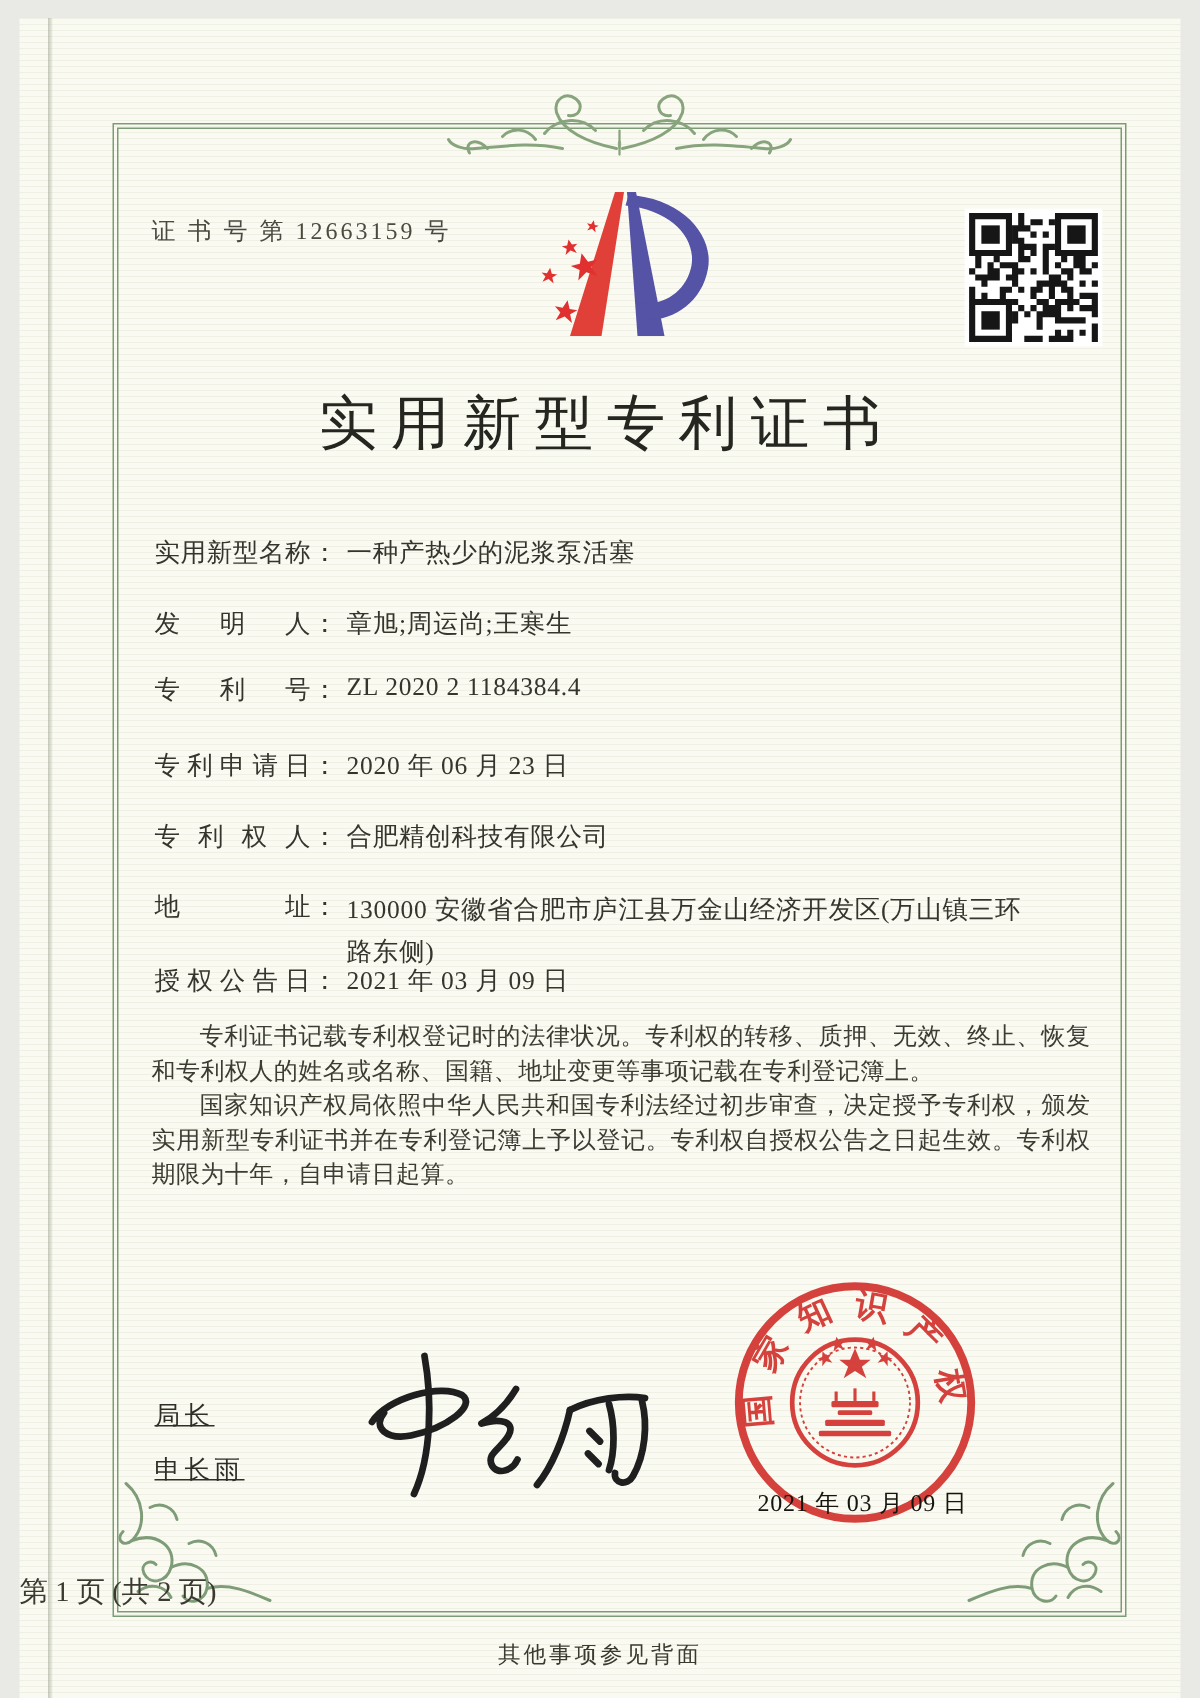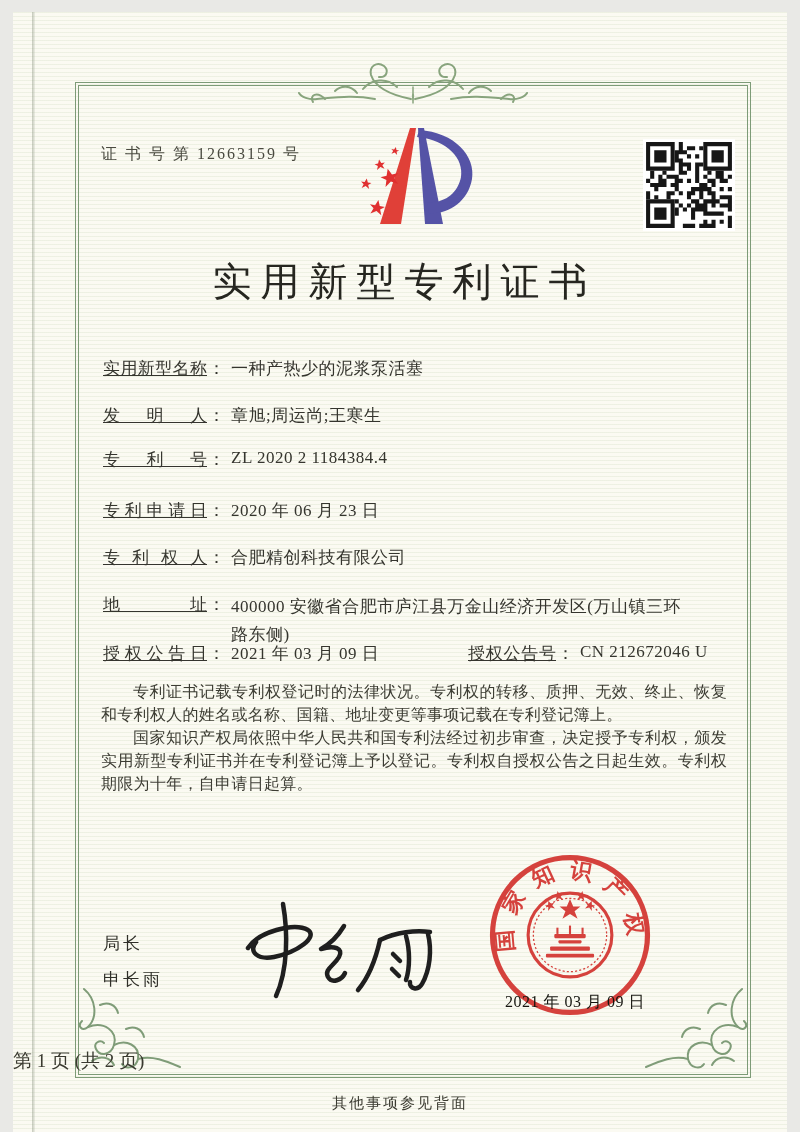--- a/index.html
+++ b/index.html
@@ -16,30 +16,30 @@
     background:linear-gradient(90deg,rgba(130,140,120,0.45),rgba(200,205,190,0.25));}
   .frame{position:absolute;left:62px;top:70px;width:676px;height:996px;
     border:4px double #7d9b77;box-sizing:border-box;}
   .cert-no{position:absolute;left:88px;top:132px;font-size:16px;letter-spacing:2px;color:#4a4a40;}
   .logo{position:absolute;left:336px;top:108px;width:132px;height:120px;}
   .qr{position:absolute;left:630px;top:127px;width:92px;height:92px;}
   .title{position:absolute;left:0;right:0;top:243px;text-align:center;
     font-size:39px;font-weight:400;letter-spacing:9px;text-indent:9px;color:#262620;}
   .rows{position:absolute;left:90px;top:0;width:640px;}
   .row{position:absolute;left:0;font-size:17px;white-space:nowrap;}
-  .row .lbl{display:inline-block;width:104px;text-align:justify;text-align-last:justify;vertical-align:top;text-decoration:underline;}
+  .row .lbl{display:inline-block;width:104px;text-align:justify;text-align-last:justify;vertical-align:top;}
   .row .colon{display:inline-block;margin:0 6px 0 1px;vertical-align:top;}
   .row .val{display:inline-block;vertical-align:top;letter-spacing:0.5px;}
   .row.addr .val{white-space:normal;width:452px;line-height:1.62;}
   .row .grant-group{position:absolute;left:365px;top:0;white-space:nowrap;}
   .row .grant-group .lbl{width:88px;}
   .paras{position:absolute;left:88px;top:668px;width:626px;font-size:16px;line-height:23px;
     text-align:justify;color:#3c3c33;}
   .paras p{margin:0;text-indent:2em;letter-spacing:0.3px;}
-  .official{position:absolute;left:90px;font-size:17px;letter-spacing:3px;color:#2f2f28;}
+  .official{position:absolute;left:90px;font-size:17px;letter-spacing:3px;color:#2f2f28;text-decoration:underline;}
   .sig{position:absolute;left:215px;top:878px;width:220px;height:118px;}
   .seal{position:absolute;left:468px;top:834px;width:178px;height:178px;opacity:0.92;}
   .seal-date{position:absolute;left:484px;top:980px;width:156px;text-align:center;
     font-size:16px;letter-spacing:0.5px;color:#15150f;}
   .page-info{position:absolute;left:0;right:0;top:1036px;text-align:left;font-size:19px;color:#3a3a30;}
   .back-note{position:absolute;left:0;right:0;top:1082px;text-align:center;font-size:15px;
     letter-spacing:2px;color:#3a3a30;}
   .ornament-top{position:absolute;left:282px;top:45px;width:236px;height:54px;}
   .corner{position:absolute;width:104px;height:104px;}
   .corner.bl{left:65px;top:959px;}
@@ -135,27 +135,24 @@
     <div class="row" style="top:436px">
       <span class="lbl">专利号</span><span class="colon">：</span><span class="val">ZL 2020 2 1184384.4</span>
     </div>
     <div class="row" style="top:487px">
       <span class="lbl">专利申请日</span><span class="colon">：</span><span class="val">2020 年 06 月 23 日</span>
     </div>
     <div class="row" style="top:534px">
       <span class="lbl">专利权人</span><span class="colon">：</span><span class="val">合肥精创科技有限公司</span>
     </div>
     <div class="row addr" style="top:581px">
-      <span class="lbl">地址</span><span class="colon">：</span><span class="val">400000 安徽省合肥市庐江县万金山经济开发区(万山镇三环路东侧)</span>
+      <span class="lbl">地址</span><span class="colon">：</span><span class="val">130000 安徽省合肥市庐江县万金山经济开发区(万山镇三环路东侧)</span>
     </div>
     <div class="row" style="top:630px">
       <span class="lbl">授权公告日</span><span class="colon">：</span><span class="val">2021 年 03 月 09 日</span>
-      <span class="grant-group">
-        <span class="lbl">授权公告号</span><span class="colon">：</span><span class="val">CN 212672046 U</span>
-      </span>
     </div>
   </div>
 
   <div class="paras">
     <p>专利证书记载专利权登记时的法律状况。专利权的转移、质押、无效、终止、恢复和专利权人的姓名或名称、国籍、地址变更等事项记载在专利登记簿上。</p>
     <p>国家知识产权局依照中华人民共和国专利法经过初步审查，决定授予专利权，颁发实用新型专利证书并在专利登记簿上予以登记。专利权自授权公告之日起生效。专利权期限为十年，自申请日起算。</p>
   </div>
 
   <div class="official" style="top:920px">局长</div>
   <div class="official" style="top:956px">申长雨</div>

